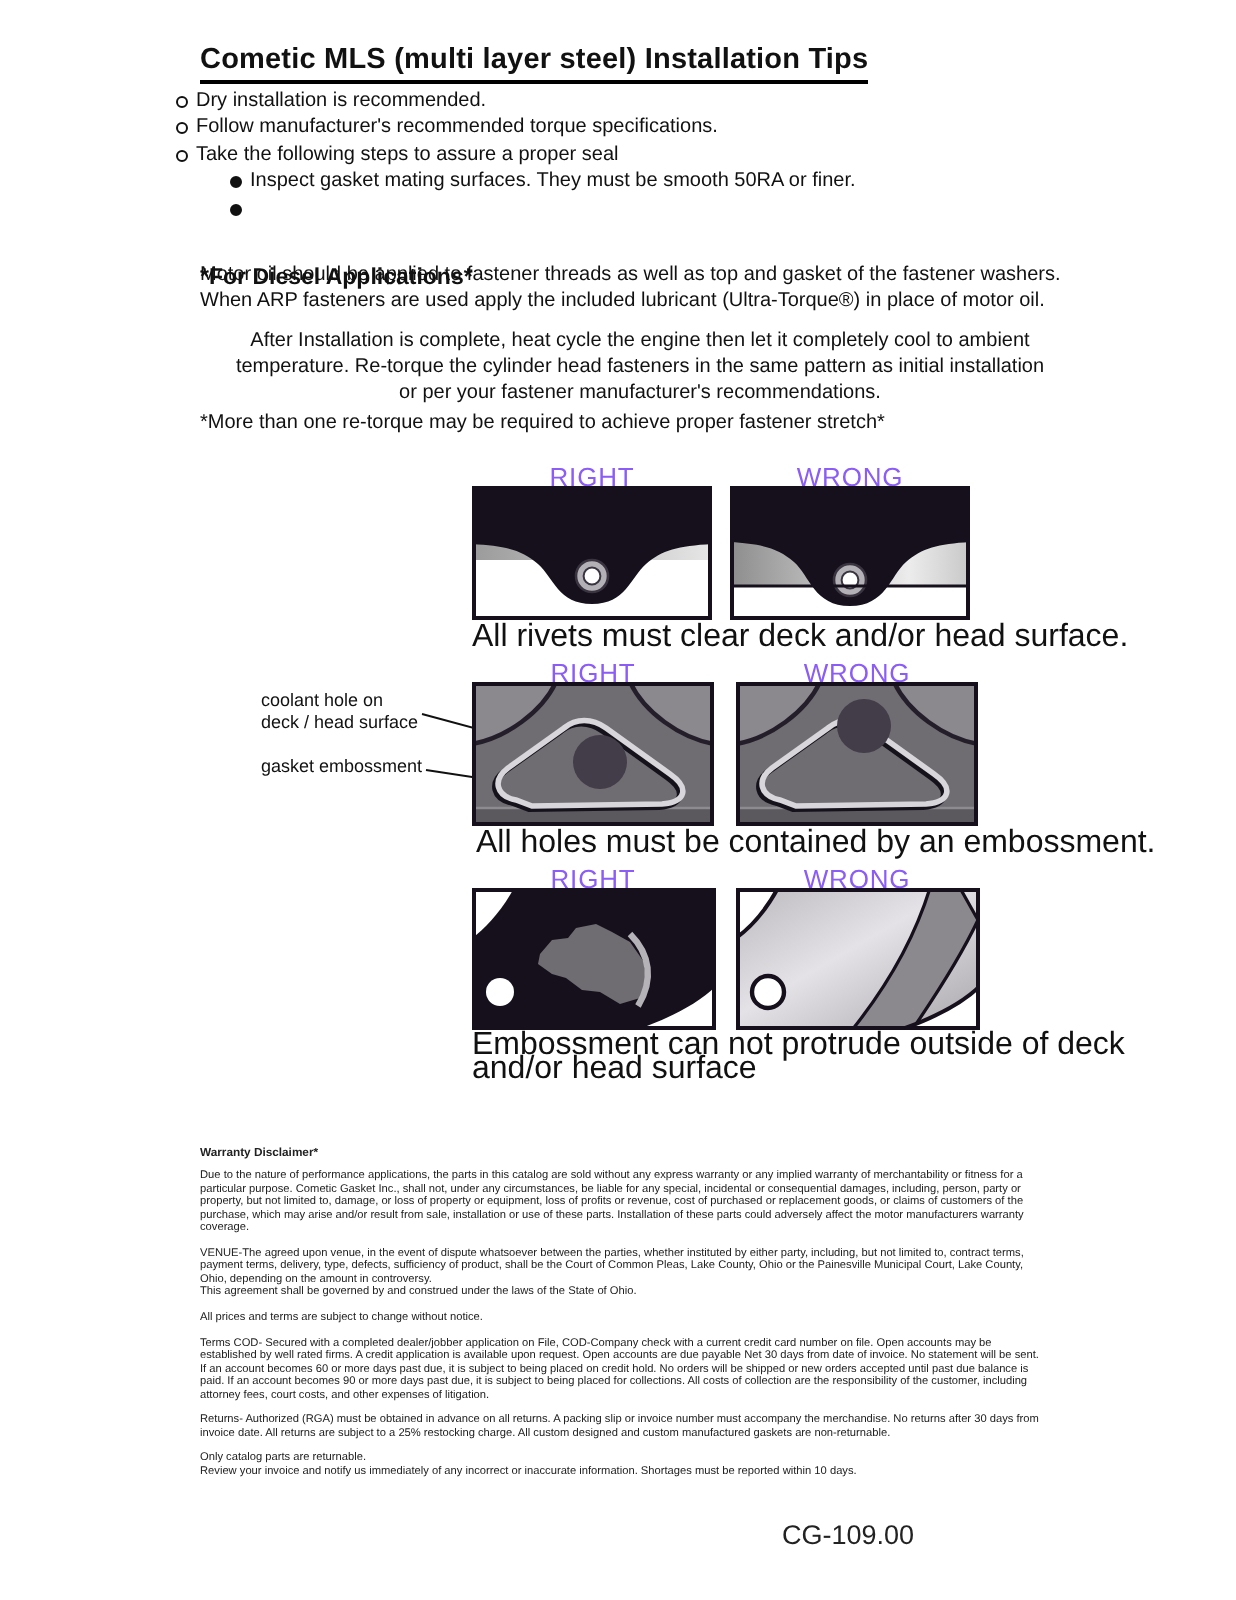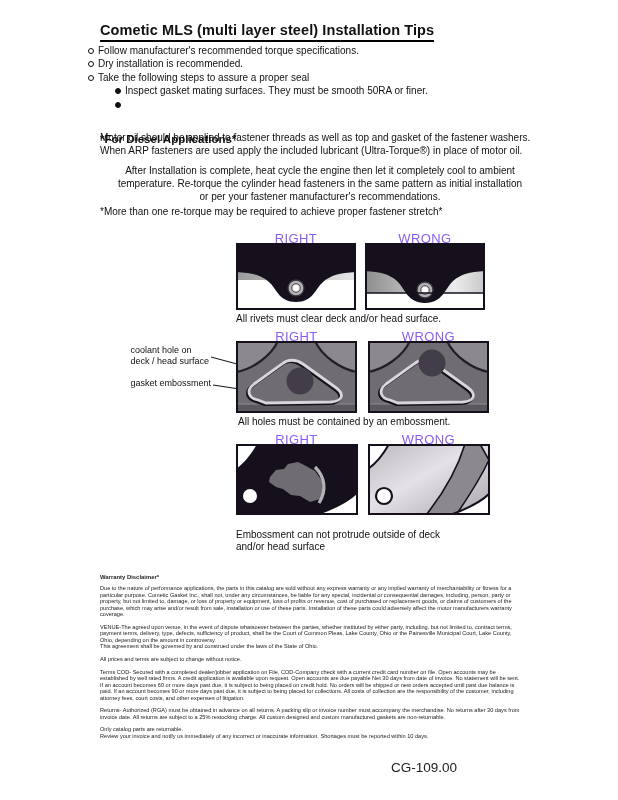--- a/index.html
+++ b/index.html
@@ -19,42 +19,42 @@
   .b-dot{width:4px;height:4px;border:1px solid #111;border-radius:50%;margin:4px 4px 0 0;flex:0 0 auto;}
   .sub .b-dot{background:#111;margin-left:27px;}
   
   .diesel-h{left:100px;top:115px;font-size:11.5px;font-weight:bold;margin-top:18px;}
   .para{left:100px;width:440px;font-size:10px;line-height:13px;white-space:pre-line;}
   .p1{top:131px;}
   .p2{top:164px;text-align:center;}
   .p3{top:205px;}
   
   .fig-label{font-size:13px;color:#8b5cf6;text-align:center;width:121px;letter-spacing:.4px;}
-  .fig-caption{font-size:10px;color:#111;white-space:pre-line;line-height:12px;}
+  .fig-caption{font-size:16px;color:#111;white-space:pre-line;line-height:12px;}
   .fig-box{line-height:0;}
   .annot{font-size:9px;line-height:10.5px;text-align:left;white-space:pre-line;color:#111;}
   .footer{left:424px;top:760px;transform:translateX(-50%);font-size:13.5px;color:#222;}
   
   .legal{left:100px;top:574px;width:422px;color:#222;}
   .legal h6{margin:0 0 5px 0;font-size:5.9px;font-weight:bold;}
   .legal p{margin:0 0 6.2px 0;font-size:5.6px;line-height:6.5px;white-space:pre-line;}
 </style>
 </head>
 <body>
 
 <div class="abs title">Cometic MLS (multi layer steel) Installation Tips</div>
 
 <div class="abs bullets">
   <div class="b-row">
       <span class="b-dot"></span>
+      <span>Dry installation is recommended.</span>
+    </div>
+  <div class="b-row">
+      <span class="b-dot"></span>
       <span>Follow manufacturer's recommended torque specifications.</span>
-    </div>
-  <div class="b-row">
-      <span class="b-dot"></span>
-      <span>Dry installation is recommended.</span>
     </div>
   <div class="b-row">
       <span class="b-dot"></span>
       <span>Take the following steps to assure a proper seal</span>
     </div>
   <div class="b-row sub">
       <span class="b-dot"></span>
       <span>Inspect gasket mating surfaces.  They must be smooth 50RA or finer.</span>
     </div>
   <div class="b-row sub">
@@ -187,21 +187,21 @@
     <path d="M97,0 C89,26 74,51 58,71 L88,71 C101,52 113,33 121,16 L112,0 Z" fill="#8b888e" stroke="#16101c" stroke-width="1.6"></path>
     <path d="M0,0 H21 C15,11 7,20 0,25 Z" fill="#ffffff"></path>
     <path d="M21,0 C15,11 7,20 0,25" fill="none" stroke="#16101c" stroke-width="2"></path>
     <path d="M122,49 V71 H82 C96,66 112,59 122,49 Z" fill="#ffffff"></path>
     <path d="M122,49 C112,59 96,66 82,71" fill="none" stroke="#16101c" stroke-width="2"></path>
     <circle cx="16" cy="52" r="8" fill="#ffffff" stroke="#16101c" stroke-width="2.2"></circle>
     <rect x="1" y="1" width="120" height="69" fill="none" stroke="#16101c" stroke-width="2"></rect>
   </svg>
 </div>
 
-<div class="abs fig-caption" style="left:236px;top:517px;margin-top:12px;">Embossment can not protrude outside of deck
+<div class="abs fig-caption" style="left:236px;top:517px;">Embossment can not protrude outside of deck
 and/or head surface</div>
 
 <div class="abs legal">
   <h6>Warranty Disclaimer*</h6>
   <p>Due to the nature of performance applications, the parts in this catalog are sold without any express warranty or any implied warranty of merchantability or fitness for a particular purpose.  Cometic Gasket Inc., shall not, under any circumstances, be liable for any special, incidental or consequential damages, including, person, party or property, but not limited to, damage, or loss of property or equipment, loss of profits or revenue, cost of purchased or replacement goods, or claims of customers of the purchase, which may arise and/or result from sale, installation or use of these parts.  Installation of these parts could adversely affect the motor manufacturers warranty coverage.</p>
   <p>VENUE-The agreed upon venue, in the event of dispute whatsoever between the parties, whether instituted by either party, including, but not limited to, contract terms, payment terms, delivery, type, defects, sufficiency of product, shall be the Court of Common Pleas, Lake County, Ohio or the Painesville Municipal Court, Lake County, Ohio, depending on the amount in controversy.
 This agreement shall be governed by and construed under the laws of the State of Ohio.</p>
   <p>All prices and terms are subject to change without notice.</p>
   <p>Terms COD- Secured with a completed dealer/jobber application on File, COD-Company check with a current credit card number on file.  Open accounts may be established by well rated firms.  A credit application is available upon request.  Open accounts are due payable Net 30 days from date of invoice.  No statement will be sent.  If an account becomes 60 or more days past due, it is subject to being placed on credit hold.  No orders will be shipped or new orders accepted until past due balance is paid.  If an account becomes 90 or more days past due, it is subject to being placed for collections.  All costs of collection are the responsibility of the customer, including attorney fees, court costs, and other expenses of litigation.</p>
   <p>Returns- Authorized (RGA) must be obtained in advance on all returns.  A packing slip or invoice number must accompany the merchandise.  No returns after 30 days from invoice date.  All returns are subject to a 25% restocking charge.  All custom designed and custom manufactured gaskets are non-returnable.</p>

